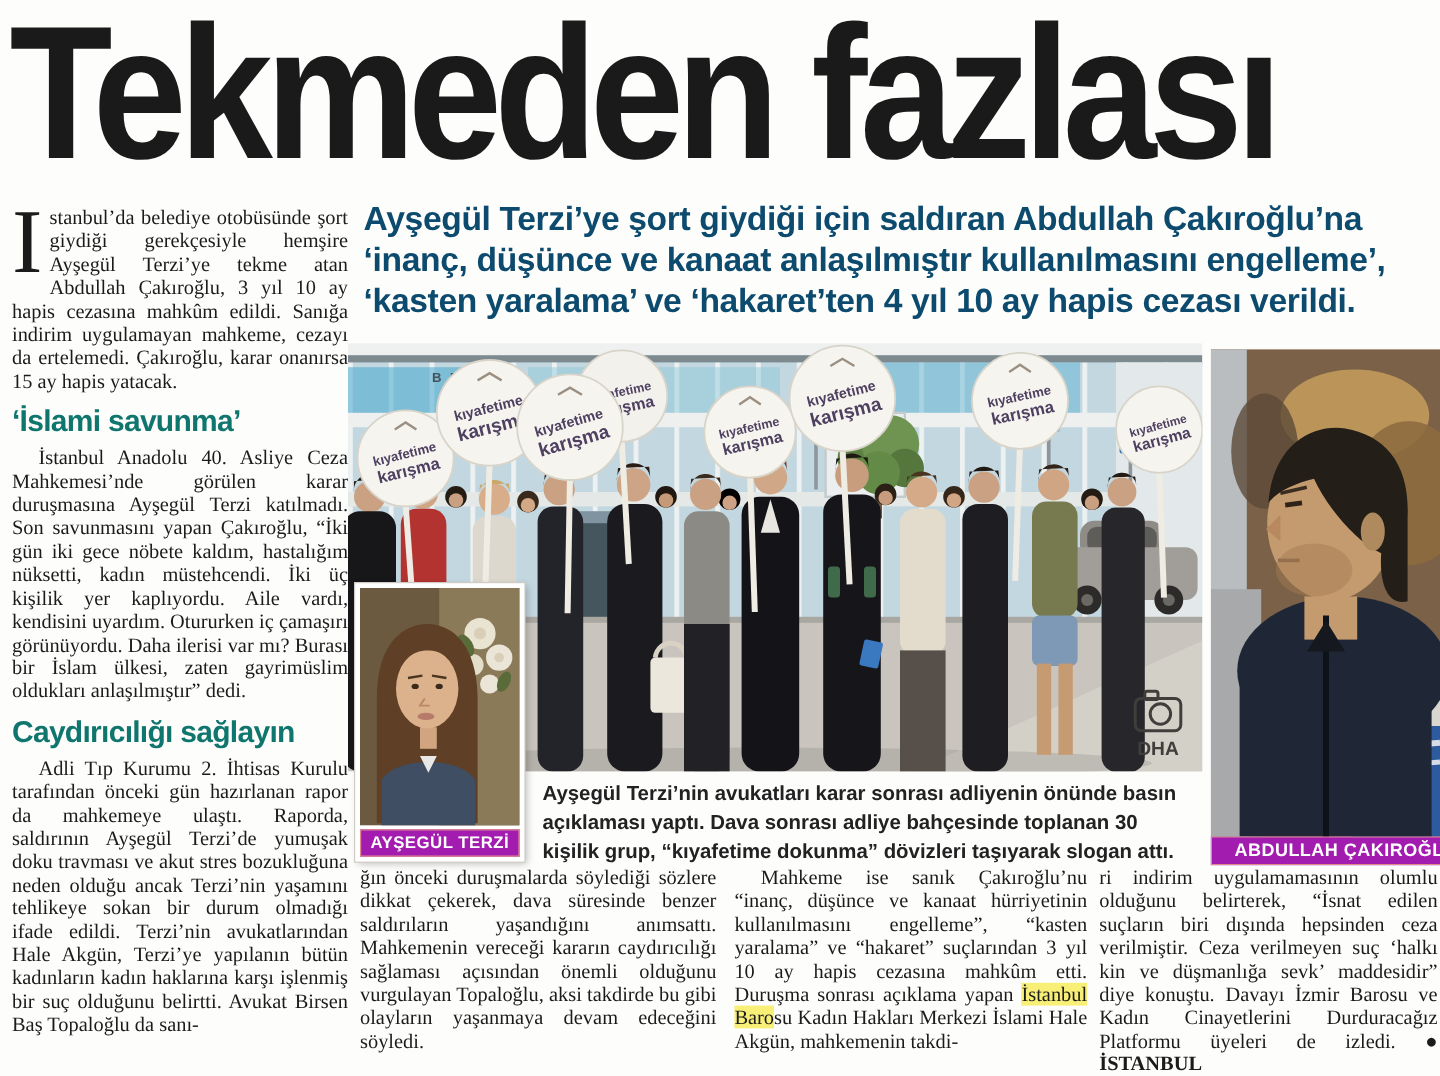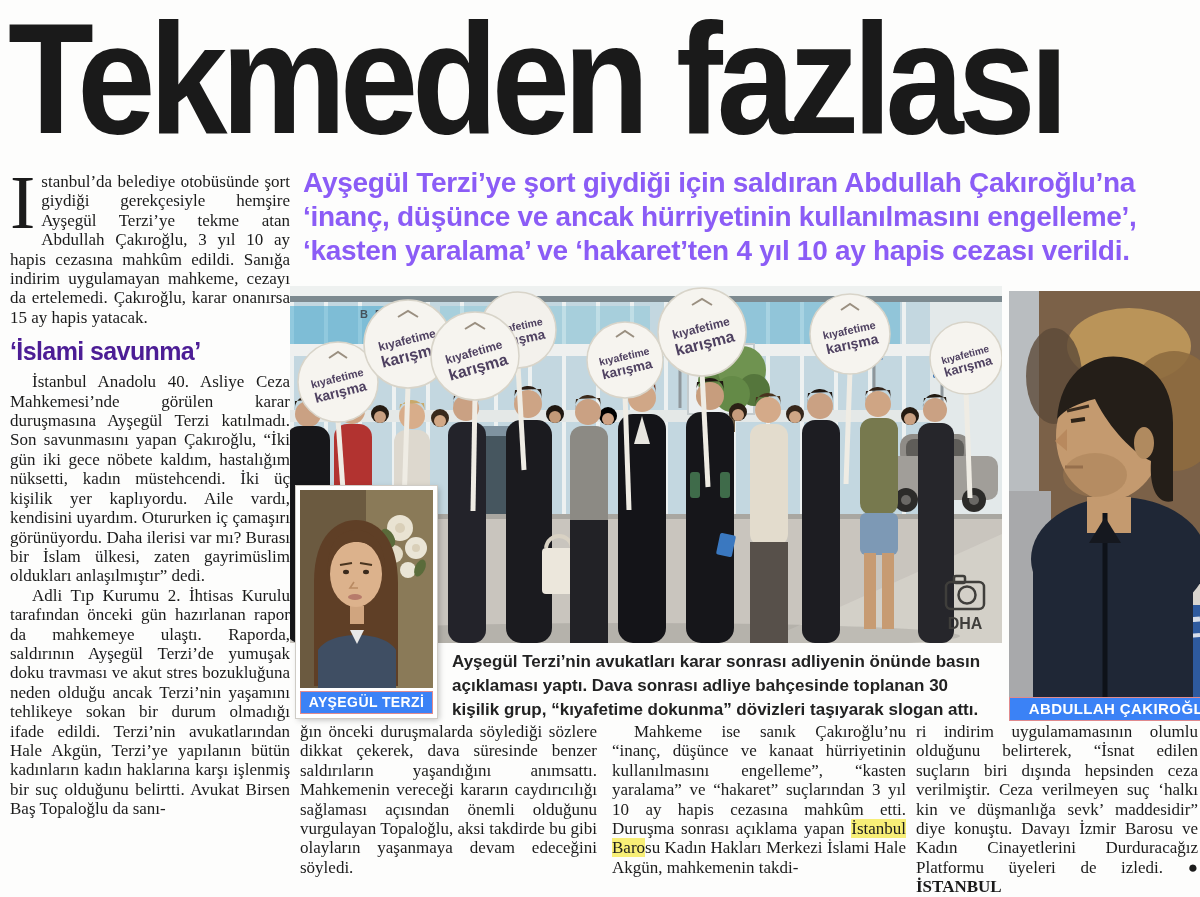--- a/index.html
+++ b/index.html
@@ -5,28 +5,28 @@
   html,body{margin:0;padding:0;background:#e8e8e8;}
   .page{position:relative;width:1200px;height:897px;background:#fdfdfc;overflow:hidden;
         font-family:"Liberation Serif",serif;color:#141414;}
   .headline{position:absolute;left:8px;top:-2px;font-family:"Liberation Sans",sans-serif;
         font-weight:bold;font-size:158px;line-height:1.02;letter-spacing:-7px;
         transform:scaleX(0.89);transform-origin:left top;white-space:nowrap;color:#1a1a1a;}
   .left-col{position:absolute;left:10px;top:172px;width:280px;}
   .body-text{font-size:17px;line-height:19.4px;text-align:justify;color:#1b1b1b;}
   .dropcap{float:left;font-size:76px;line-height:57px;padding:2px 6px 0 0;font-weight:normal;}
   .subhead{font-family:"Liberation Sans",sans-serif;font-weight:bold;font-size:25px;
-        letter-spacing:-0.6px;color:#4c1d95;margin:10px 0 6px 0;}
+        letter-spacing:-0.6px;color:#0f766e;margin:10px 0 6px 0;}
   .indent{text-indent:22px;}
   .deck{position:absolute;left:303px;top:166px;width:897px;font-family:"Liberation Sans",sans-serif;
-        font-weight:bold;font-size:28px;line-height:34px;letter-spacing:-0.3px;color:#8b5cf6;}
+        font-weight:bold;font-size:28px;line-height:34px;letter-spacing:-0.3px;color:#0c4a6e;}
   .main-photo{position:absolute;left:290px;top:286px;width:712px;height:357px;}
   .right-photo{position:absolute;left:1009px;top:291px;width:225px;}
   .right-photo svg{display:block;}
-  .photo-label{background:#3b82f6;color:#fff;font-family:"Liberation Sans",sans-serif;
+  .photo-label{background:#a21caf;color:#fff;font-family:"Liberation Sans",sans-serif;
         font-weight:bold;font-size:15px;text-align:center;padding:3px 2px 4px 2px;
         letter-spacing:0.4px;box-shadow:inset 0 0 0 1px #e08a8d;}
   .inset{position:absolute;left:296px;top:486px;width:133px;background:#fff;padding:4px;
         box-shadow:0 0 0 1px #cfccc6,2px 2px 6px rgba(0,0,0,0.25);}
   .inset svg{display:block;}
   .inset .photo-label{margin-top:3px;font-size:14px;}
   .caption{position:absolute;left:452px;top:650px;width:548px;
         font-family:"Liberation Sans",sans-serif;font-weight:bold;font-size:17px;
         line-height:24px;color:#222;}
   .bcol{position:absolute;top:722px;}
@@ -43,26 +43,27 @@
 <div class="page">
 
   <div class="headline">Tekmeden fazlası</div>
 
   <div class="left-col">
     <div class="body-text">
       <span class="dropcap">I</span><span>stanbul’da belediye otobüsünde şort giydiği gerekçesiyle hemşire Ayşegül Terzi’ye tekme atan Abdullah Çakıroğlu, 3 yıl 10 ay hapis cezasına mahkûm edildi. Sanığa indirim uygulamayan mahkeme, cezayı da ertelemedi. Çakıroğlu, karar onanırsa 15 ay hapis yatacak.</span>
     </div>
     <div class="subhead">‘İslami savunma’</div>
     <div class="body-text indent">İstanbul Anadolu 40. Asliye Ceza Mahkemesi’nde görülen karar duruşmasına Ayşegül Terzi katılmadı. Son savunmasını yapan Çakıroğlu, “İki gün iki gece nöbete kaldım, hastalığım nüksetti, kadın müstehcendi. İki üç kişilik yer kaplıyordu. Aile vardı, kendisini uyardım. Otururken iç çamaşırı görünüyordu. Daha ilerisi var mı? Burası bir İslam ülkesi, zaten gayrimüslim oldukları anlaşılmıştır” dedi.</div>
+    <div class="subhead">Caydırıcılığı sağlayın</div>
     <div class="body-text indent">Adli Tıp Kurumu 2. İhtisas Kurulu tarafından önceki gün hazırlanan rapor da mahkemeye ulaştı. Raporda, saldırının Ayşegül Terzi’de yumuşak doku travması ve akut stres bozukluğuna neden olduğu ancak Terzi’nin yaşamını tehlikeye sokan bir durum olmadığı ifade edildi. Terzi’nin avukatlarından Hale Akgün, Terzi’ye yapılanın bütün kadınların kadın haklarına karşı işlenmiş bir suç olduğunu belirtti. Avukat Birsen Baş Topaloğlu da sanı-</div>
   </div>
 
   <div class="deck">
     <div>Ayşegül Terzi’ye şort giydiği için saldıran Abdullah Çakıroğlu’na</div>
-    <div>‘inanç, düşünce ve ancak hürriyetinin kullanılmasını engelleme’,</div>
+    <div>‘inanç, düşünce ve kanaat anlaşılmıştır kullanılmasını engelleme’,</div>
     <div>‘kasten yaralama’ ve ‘hakaret’ten 4 yıl 10 ay hapis cezası verildi.</div>
   </div>
 
   <div class="main-photo">
     <svg width="712" height="357" viewBox="0 0 712 357">
       <defs>
         <pattern id="mull" width="34" height="12" patternUnits="userSpaceOnUse">
           <rect width="34" height="12" fill="#c3d7e0"></rect>
           <rect width="4" height="12" fill="#edf1f1"></rect>
         </pattern>

